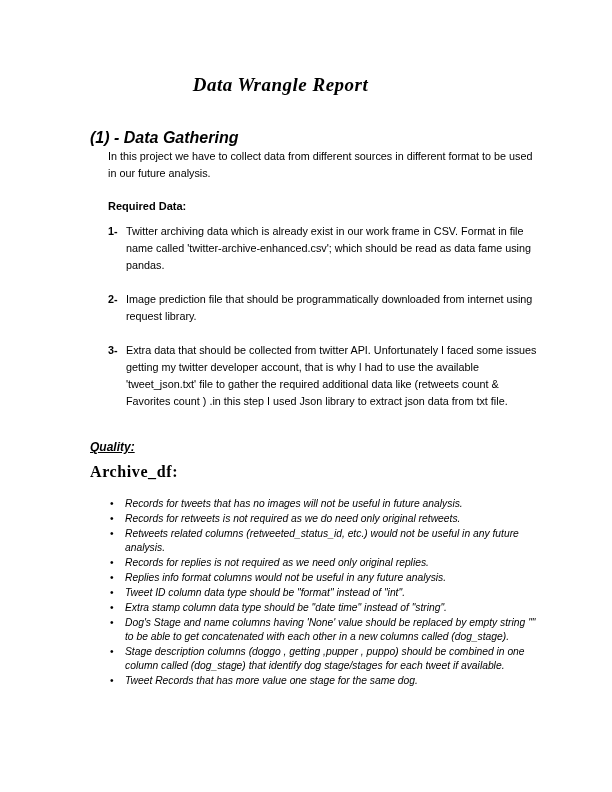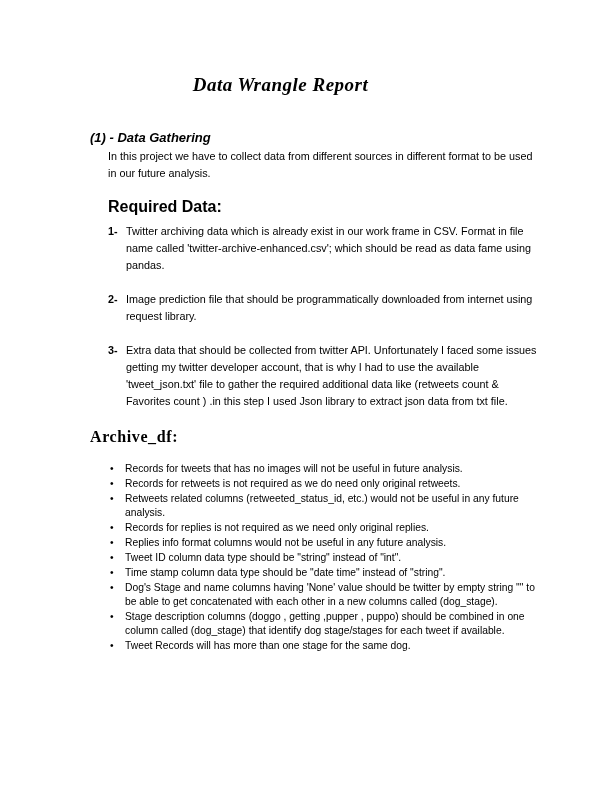--- a/index.html
+++ b/index.html
@@ -21,37 +21,37 @@
     text-align: center;
     font-family: "Liberation Serif", serif;
     font-style: italic;
     font-weight: bold;
     font-size: 19px;
     line-height: 22px;
     letter-spacing: 0.5px;
   }
   .sec-heading {
     margin: 34px 0 0 90px;
-    font-size: 13px;
+    font-size: 16px;
     line-height: 15px;
     font-style: italic;
     font-weight: bold;
   }
   .sec-heading.assessment {
     margin-top: 16px;
   }
   .body-text {
     margin: 3px 0 12px 108px;
     width: 430px;
     font-size: 10.8px;
     line-height: 17px;
   }
   .required-label {
     margin: 18px 0 0 108px;
-    font-size: 16px;
+    font-size: 11px;
     line-height: 13px;
     font-weight: bold;
   }
   .num-list {
     margin-top: 10px;
   }
   .num-item {
     display: flex;
     margin: 0 0 17px 108px;
     width: 430px;
@@ -91,20 +91,21 @@
     margin: 0 0 1px 110px;
     width: 434px;
     font-size: 10.3px;
     line-height: 14px;
   }
   .bullet-marker {
     flex: 0 0 15px;
   }
   .bullet-text {
     flex: 1 1 auto;
+    font-style: italic;
   }
 </style>
 </head>
 <body>
 
 <div class="page">
 
   <h1 class="doc-title">Data Wrangle Report</h1>
 
   <h2 class="sec-heading">(1) - Data Gathering</h2>
@@ -122,20 +123,21 @@
       <span class="num-marker">2-</span>
       <span class="num-text">Image prediction file that should be programmatically downloaded from internet using request library.</span>
     </div>
     <div class="num-item">
       <span class="num-marker">3-</span>
       <span class="num-text">Extra data that should be collected from twitter API. Unfortunately I faced some issues getting my twitter developer account, that is why I had to use the available 'tweet_json.txt' file to gather the required additional data like (retweets count  &amp;  Favorites count ) .in this step I used Json library to extract json data from txt file.</span>
     </div>
   </div>
 
 
+  <h3 class="quality-label">Quality:</h3>
 
   <h3 class="archive-label">Archive_df:</h3>
 
   <ul class="bullet-list">
     <li class="bullet-item">
       <span class="bullet-marker">•</span>
       <span class="bullet-text">Records for tweets that has no images will not be useful in future analysis.</span>
     </li>
     <li class="bullet-item">
       <span class="bullet-marker">•</span>
@@ -148,33 +150,33 @@
     <li class="bullet-item">
       <span class="bullet-marker">•</span>
       <span class="bullet-text">Records for replies is not required as we need only original replies.</span>
     </li>
     <li class="bullet-item">
       <span class="bullet-marker">•</span>
       <span class="bullet-text">Replies info format columns would not be useful in any future analysis.</span>
     </li>
     <li class="bullet-item">
       <span class="bullet-marker">•</span>
-      <span class="bullet-text">Tweet ID column data type should be "string" instead of "int".</span>
+      <span class="bullet-text">Tweet ID column data type should be "format" instead of "int".</span>
     </li>
     <li class="bullet-item">
       <span class="bullet-marker">•</span>
-      <span class="bullet-text">Time stamp column data type should be "date time" instead of "string".</span>
+      <span class="bullet-text">Extra stamp column data type should be "date time" instead of "string".</span>
     </li>
     <li class="bullet-item">
       <span class="bullet-marker">•</span>
-      <span class="bullet-text">Dog's Stage and name columns having 'None' value should be twitter by empty string "" to be able to get concatenated with each other in a new columns called (dog_stage).</span>
+      <span class="bullet-text">Dog's Stage and name columns having 'None' value should be replaced by empty string "" to be able to get concatenated with each other in a new columns called (dog_stage).</span>
     </li>
     <li class="bullet-item">
       <span class="bullet-marker">•</span>
       <span class="bullet-text">Stage description columns (doggo , getting ,pupper , puppo) should be combined in one column called (dog_stage) that identify dog stage/stages for each tweet if available.</span>
     </li>
     <li class="bullet-item">
       <span class="bullet-marker">•</span>
-      <span class="bullet-text">Tweet Records will has more than one stage for the same dog.</span>
+      <span class="bullet-text">Tweet Records that has more value one stage for the same dog.</span>
     </li>
   </ul>
 
 </div>
 
 </body></html>

